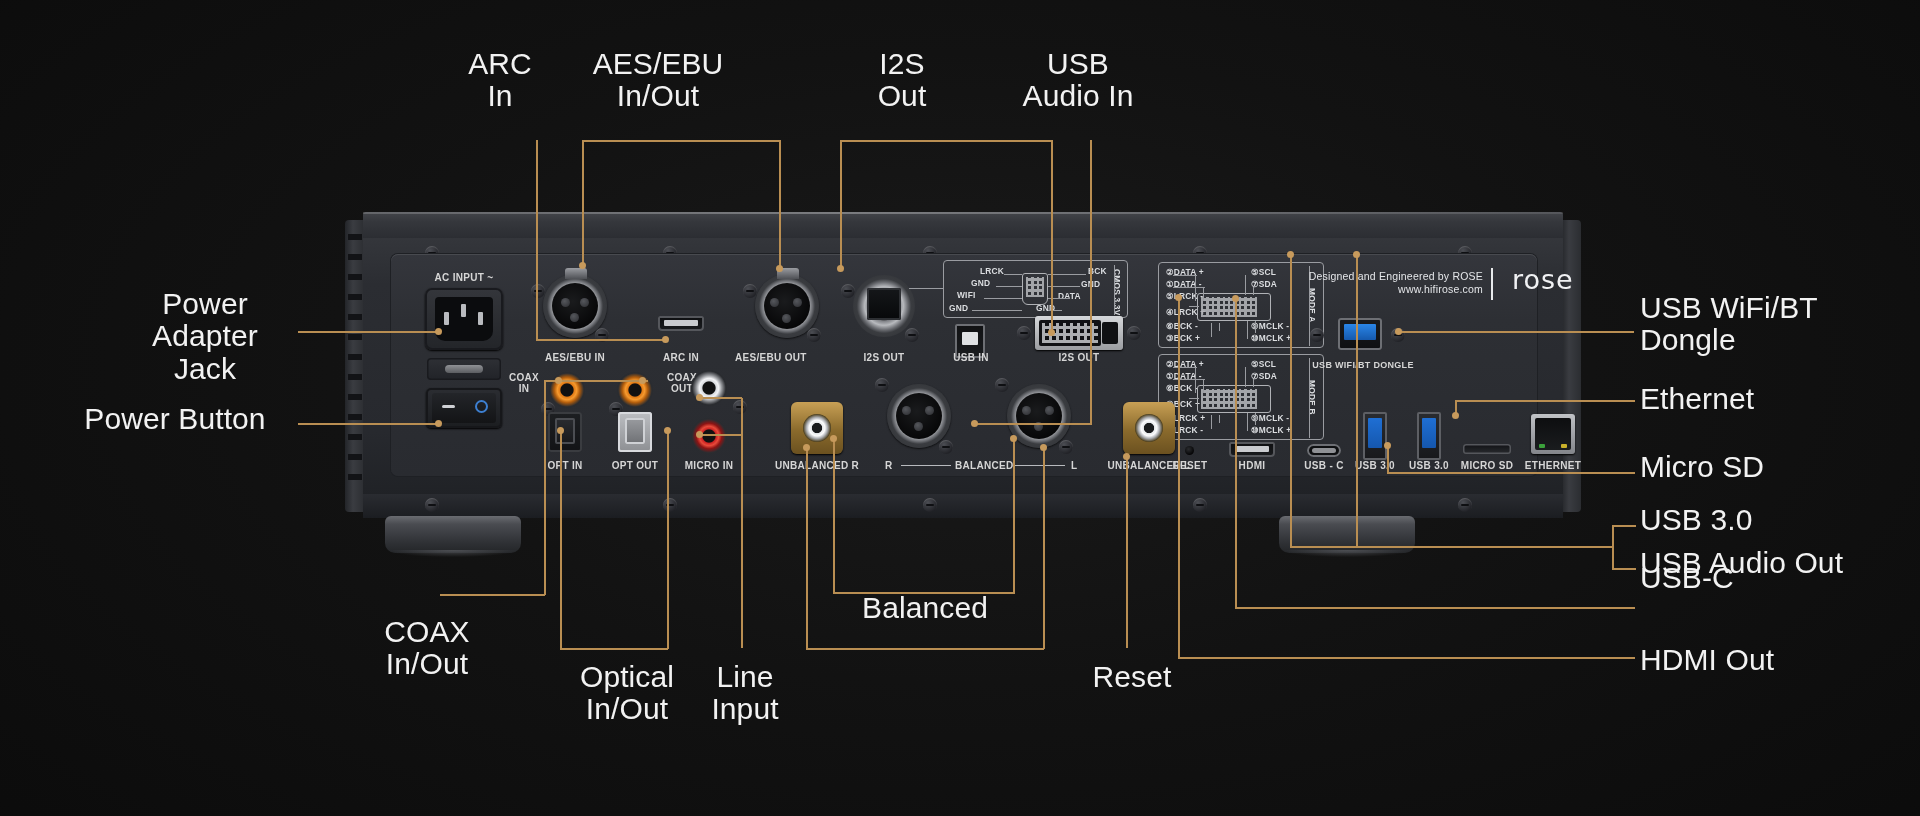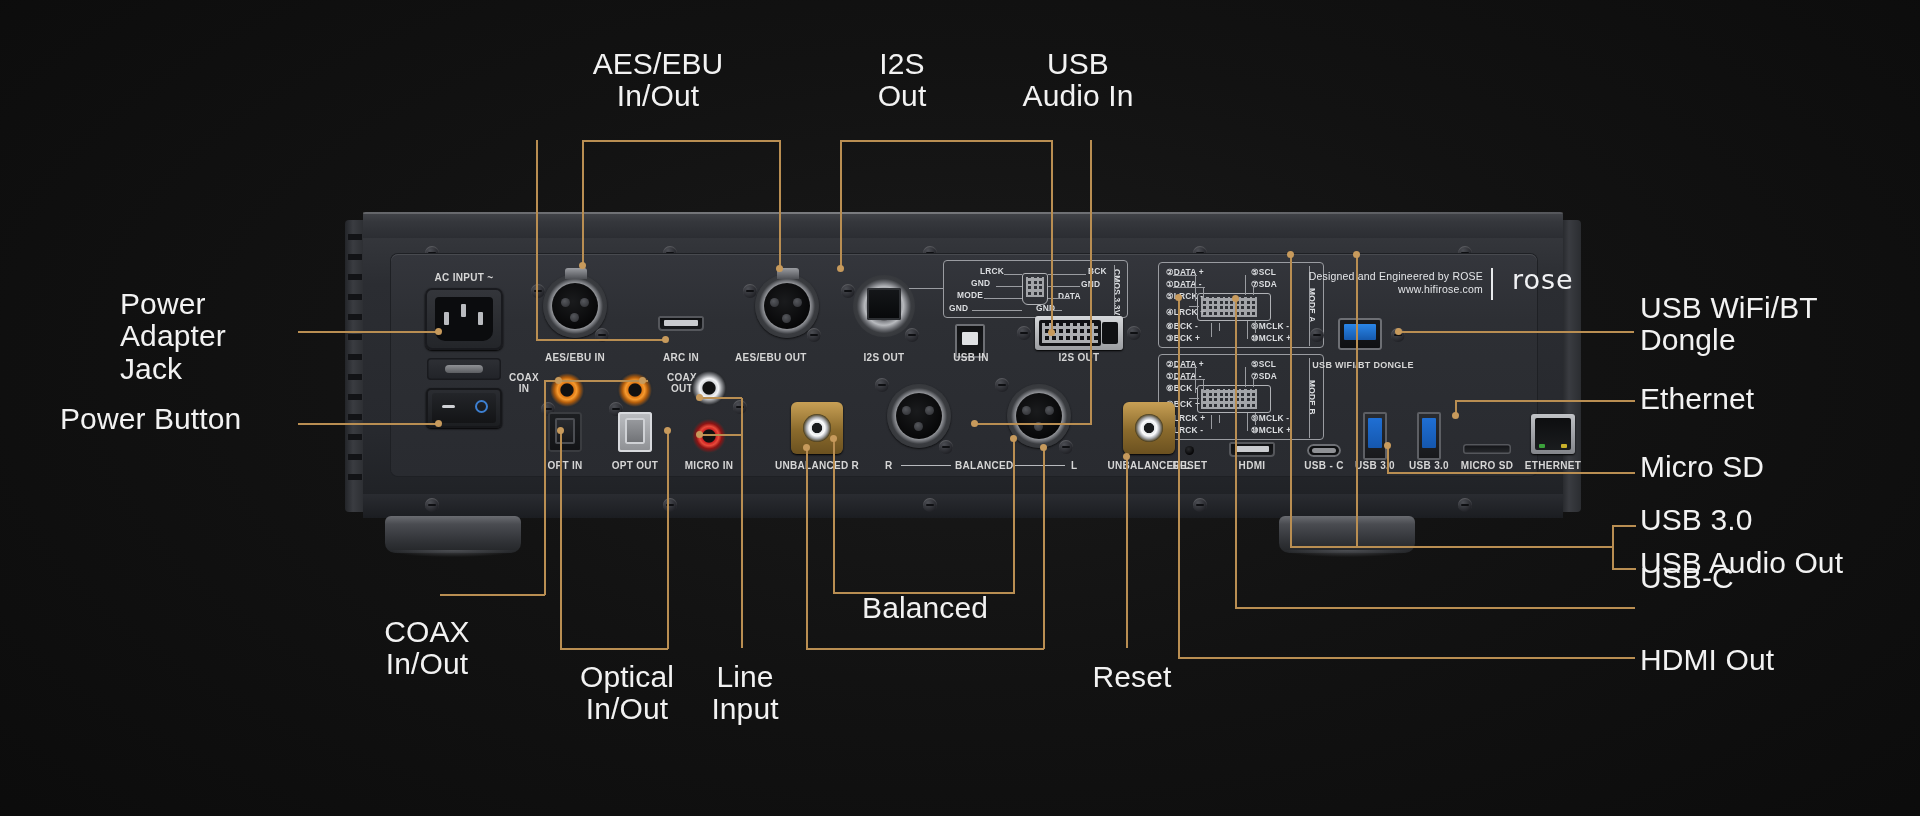--- a/index.html
+++ b/index.html
@@ -9,21 +9,21 @@
     font-family: "Liberation Sans", sans-serif;
     overflow: hidden;
   }
   #stage { position: relative; width: 1920px; height: 816px;
            background: radial-gradient(ellipse 1400px 700px at 50% 45%, #1a1a1a 0%, #121212 45%, #0b0b0b 100%); }
 
   
   .callout { position: absolute; color: #f2f2f2; font-size: 30px; line-height: 1.08;
              font-weight: 400; letter-spacing: .1px; white-space: pre-line; }
   .callout.c  { text-align: center; }
-  .callout.r  { text-align: left; }
+  .callout.r  { text-align: center; }
   .callout.l  { text-align: left; }
 
   
   .ln { position: absolute; background: #b98e52; }
   .lnh { height: 1.6px; }
   .lnv { width: 1.6px; }
   .dot { position: absolute; width: 7px; height: 7px; border-radius: 50%;
          background: #c79a5c; }
 
   
@@ -270,21 +270,21 @@
       <div class="jk"></div>
     </div>
     <div class="xlr" style="left:490px;top:63px;width:0;height:0"></div>
     <div class="screw" style="left:478px;top:72px"></div>
     <div class="screw" style="left:542px;top:116px"></div>
     <div class="lbl" style="left:478px; top:140px; width:86px; text-align:center">I2S OUT</div>
 
     <div class="diagram" style="left:580px; top:48px; width:185px; height:58px">
       <div class="dg-txt" style="left:36px; top:5px">LRCK</div>
       <div class="dg-txt" style="left:27px; top:17px">GND</div>
-      <div class="dg-txt" style="left:13px; top:29px">MODE</div>
+      <div class="dg-txt" style="left:13px; top:29px">WIFI</div>
       <div class="dg-txt" style="left:5px;  top:42px">GND</div>
       <div class="dg-txt" style="left:144px; top:5px">BCK</div>
       <div class="dg-txt" style="left:137px; top:18px">GND</div>
       <div class="dg-txt" style="left:114px; top:30px">DATA</div>
       <div class="dg-txt" style="left:92px;  top:42px">GND</div>
       <div class="dg-txt rot" style="left:178px; top:8px">CMOS 3.3V</div>
       <div class="dg-line v" style="left:170px; top:4px; height:50px"></div>
 
       <div class="dg-conn" style="left:78px; top:12px; width:26px; height:32px; border-radius:3px 3px 6px 6px"></div>
       <div class="dg-pins" style="left:82px; top:16px; width:18px; height:20px"></div>
@@ -454,20 +454,22 @@
       <div class="port"></div>
       <div class="led" style="left:8px"></div>
       <div class="led" style="right:8px; background:#c8b02a"></div>
     </div>
     <div class="lbl" style="left:1154px; top:248px; width:72px; text-align:center">ETHERNET</div>
 
     <div class="foot" style="left:22px"></div>
     <div class="foot" style="left:916px"></div>
   </div>
 
+  <div class="callout c" style="left:440px; top:48px; width:120px">ARC
+In</div>
   <div class="callout c" style="left:558px; top:48px; width:200px">AES/EBU
 In/Out</div>
   <div class="callout c" style="left:842px; top:48px; width:120px">I2S
 Out</div>
   <div class="callout c" style="left:988px; top:48px; width:180px">USB
 Audio In</div>
 
   <div class="callout r" style="left:120px; top:288px; width:170px">Power
 Adapter Jack</div>
   <div class="callout r" style="left:60px; top:403px; width:230px">Power Button</div>

